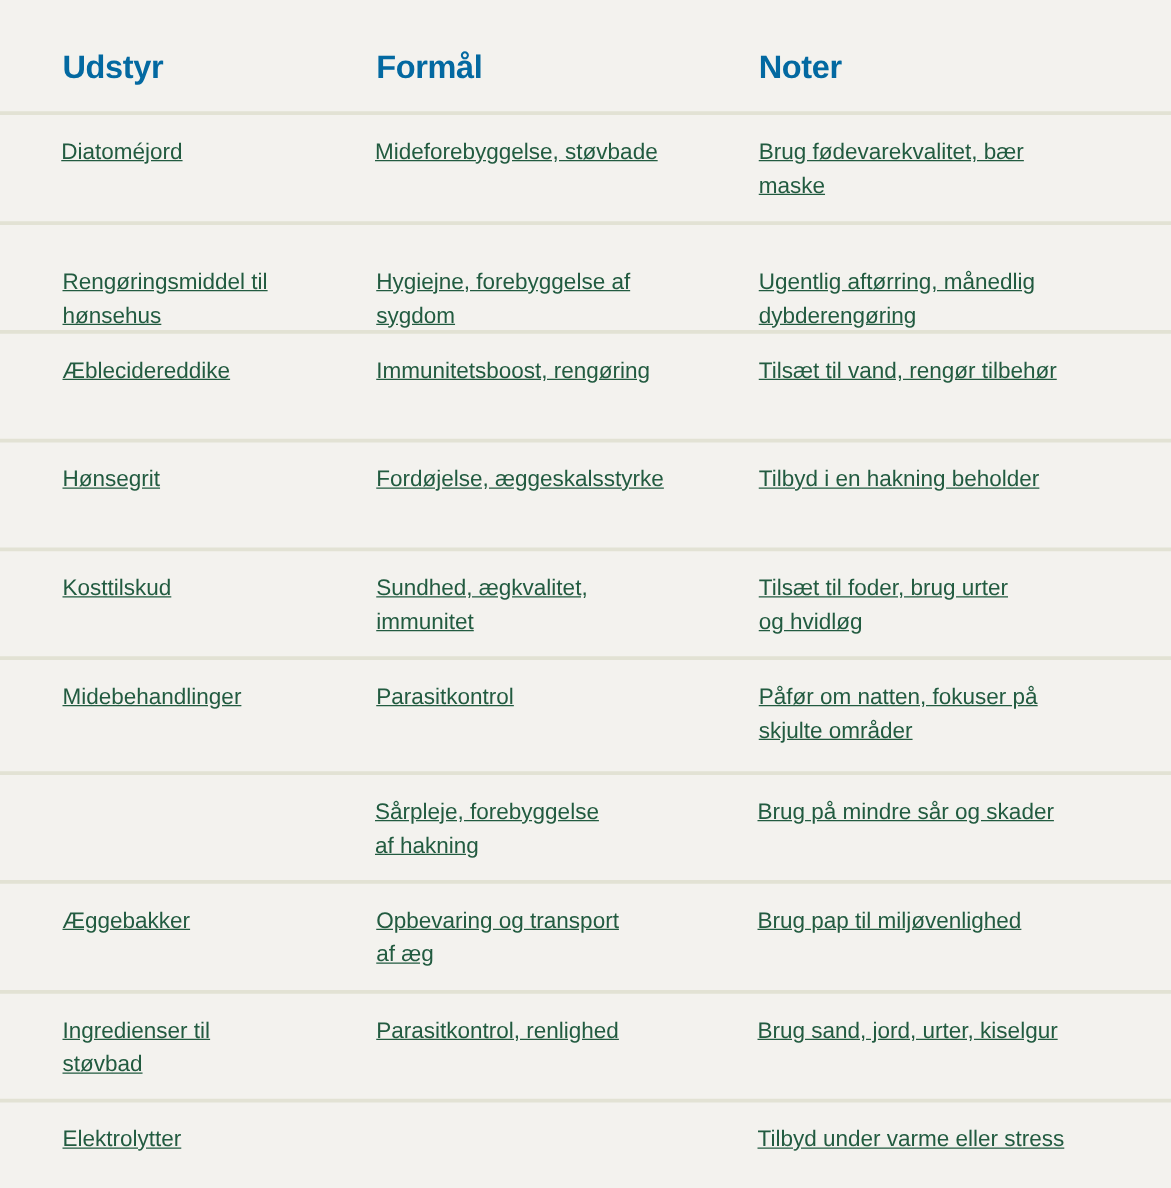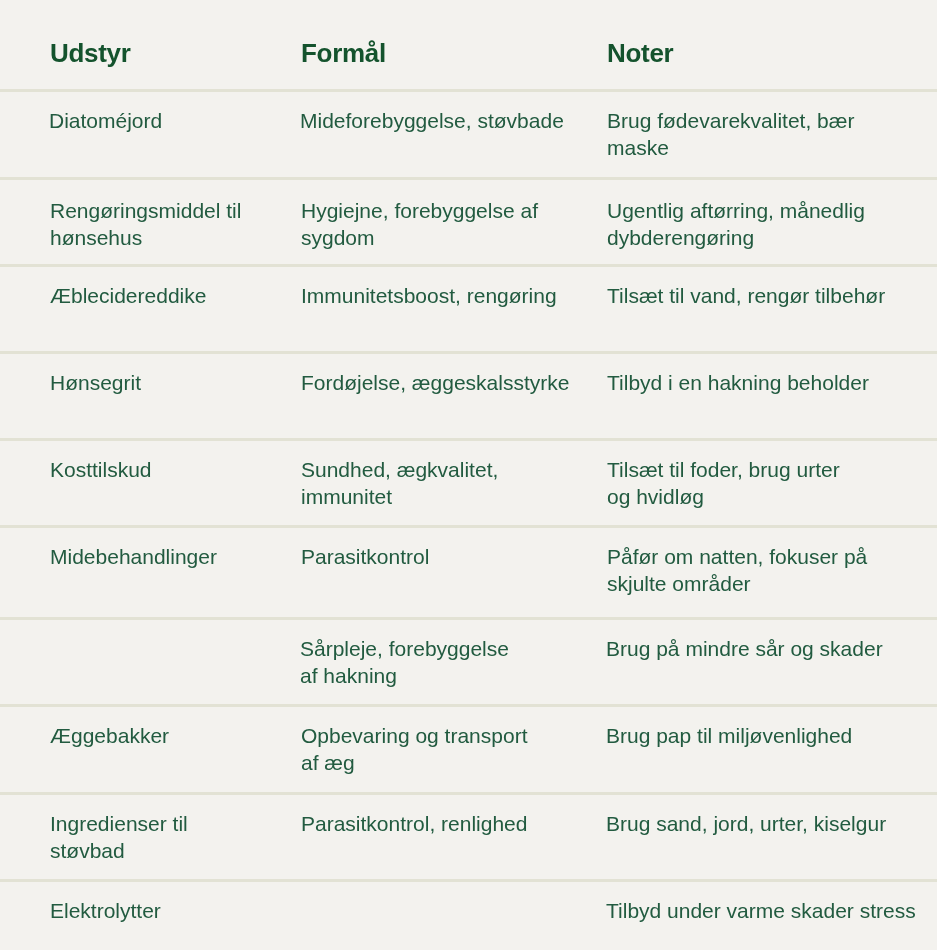--- a/index.html
+++ b/index.html
@@ -8,30 +8,31 @@
       background: #f3f2ee;
       font-family: "Liberation Sans", sans-serif;
       color: #1f5a3e;
     }
     .table { position: relative; width: 937px; height: 950px; }
     .head {
       position: absolute; left: 0; top: 0; width: 937px; height: 89px;
     }
     .hcell {
       position: absolute; top: 38px;
-      font-size: 26px; font-weight: bold; color: #14532d; letter-spacing: -0.3px;
+      font-size: 26px; font-weight: bold; color: #0369a1; letter-spacing: -0.3px;
     }
     .sep {
       position: absolute; left: 0; width: 937px; height: 3px; background: #e2e2d4;
     }
     .row { position: absolute; left: 0; width: 937px; }
     .cell {
       position: absolute; top: 16px;
-      font-size: 21px; line-height: 26.5px; color: #225b40;
+      font-size: 18px; line-height: 26.5px; color: #225b40;
       white-space: pre-line;
+      text-decoration: underline;
     }
     .c1 { left: 50px; width: 230px; }
     .c2 { left: 301px; width: 290px; }
     .c3 { left: 607px; width: 310px; }
   </style>
 </head>
 <body>
 
 <div class="table">
   <div class="head">
@@ -42,21 +43,21 @@
 
   <div class="sep" style="top:89px"></div>
   <div class="row" style="top:92px;height:87px">
     <div class="cell c1" style="left:49px">Diatoméjord</div>
     <div class="cell c2" style="left:300px">Mideforebyggelse, støvbade</div>
     <div class="cell c3">Brug fødevarekvalitet, bær
 maske</div>
   </div>
 
   <div class="sep" style="top:177px"></div>
-  <div class="row" style="top:182px;height:85px">
+  <div class="row" style="top:196px;height:85px">
     <div class="cell c1">Rengøringsmiddel til
 hønsehus</div>
     <div class="cell c2">Hygiejne, forebyggelse af
 sygdom</div>
     <div class="cell c3">Ugentlig aftørring, månedlig
 dybderengøring</div>
   </div>
 
   <div class="sep" style="top:264px"></div>
   <div class="row" style="top:267px;height:85px">
@@ -108,15 +109,15 @@
   <div class="row" style="top:795px;height:85px">
     <div class="cell c1">Ingredienser til
 støvbad</div>
     <div class="cell c2">Parasitkontrol, renlighed</div>
     <div class="cell c3" style="left:606px">Brug sand, jord, urter, kiselgur</div>
   </div>
 
   <div class="sep" style="top:879px"></div>
   <div class="row" style="top:882px;height:68px">
     <div class="cell c1">Elektrolytter</div>
-    <div class="cell c3" style="left:606px">Tilbyd under varme skader stress</div>
+    <div class="cell c3" style="left:606px">Tilbyd under varme eller stress</div>
   </div>
 </div>
 
 </body></html>

